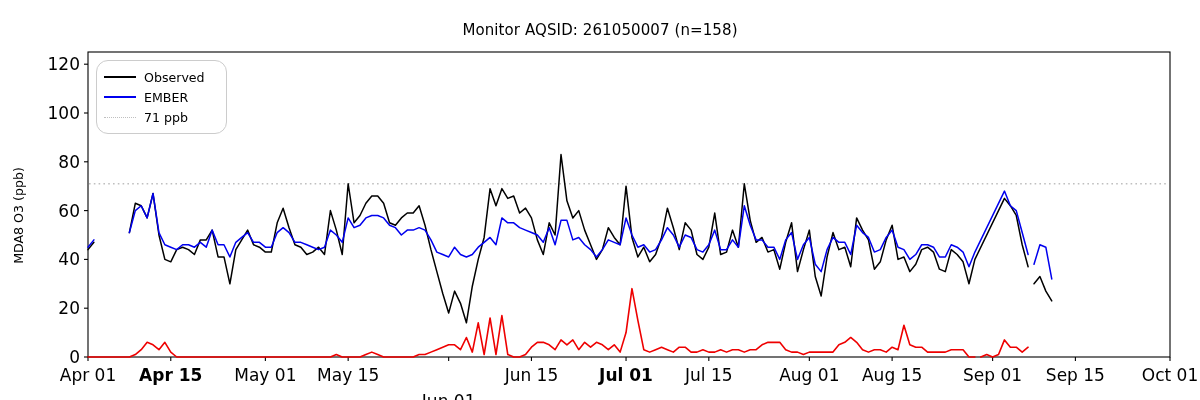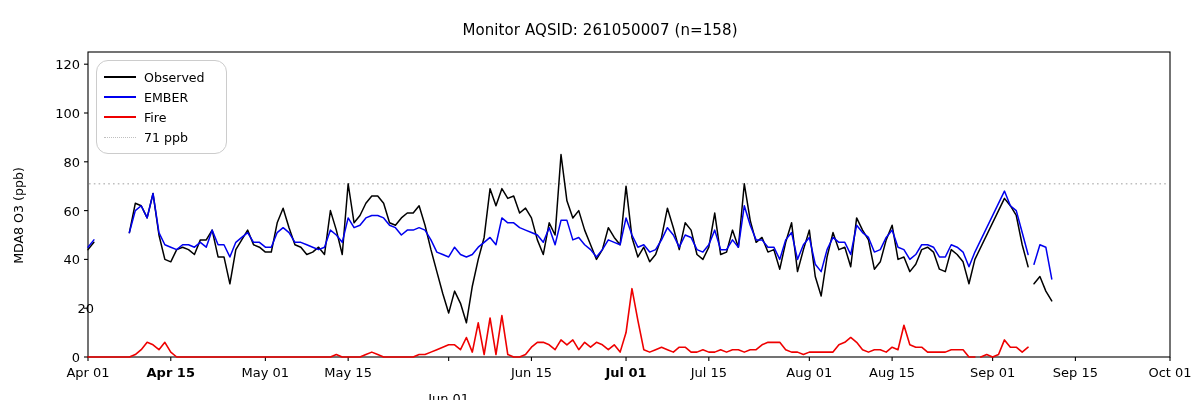--- a/index.html
+++ b/index.html
@@ -40,21 +40,21 @@
     top: 208px;
     width: 160px;
     text-align: center;
     font-size: 12.6px;
     color: #000000;
     transform: rotate(-90deg);
     transform-origin: center center;
   }
   .tick-label {
     position: absolute;
-    font-size: 13px;
+    font-size: 17px;
     color: #000000;
     white-space: nowrap;
   }
   .ytick-label {
     text-align: right;
     transform: translateY(-50%);
   }
   .xtick-label {
     transform: translateX(-50%);
   }
@@ -145,21 +145,21 @@
         </g>
         <g>
           <polyline points="88.00,357.00 93.91,357.00 99.83,357.00 105.74,357.00 111.65,357.00 117.56,357.00 123.48,357.00 129.39,357.00 135.30,354.56 141.21,349.68 147.13,342.36 153.04,344.80 158.95,349.68 164.86,342.36 170.78,352.12 176.69,357.00 182.60,357.00 188.51,357.00 194.43,357.00 200.34,357.00 206.25,357.00 212.16,357.00 218.08,357.00 223.99,357.00 229.90,357.00 235.81,357.00 241.73,357.00 247.64,357.00 253.55,357.00 259.46,357.00 265.38,357.00 271.29,357.00 277.20,357.00 283.11,357.00 289.03,357.00 294.94,357.00 300.85,357.00 306.77,357.00 312.68,357.00 318.59,357.00 324.50,357.00 330.42,357.00 336.33,354.56 342.24,357.00 348.15,357.00 354.07,357.00 359.98,357.00 365.89,354.56 371.80,352.12 377.72,354.56 383.63,357.00 389.54,357.00 395.45,357.00 401.37,357.00 407.28,357.00 413.19,357.00 419.10,354.56 425.02,354.56 430.93,352.12 436.84,349.68 442.75,347.24 448.67,344.80 454.58,344.80 460.49,349.68 466.40,337.48 472.32,352.12 478.23,322.84 484.14,354.56 490.05,317.96 495.97,354.56 501.88,315.52 507.79,354.56 513.70,357.00 519.62,357.00 525.53,354.56 531.44,347.24 537.36,342.36 543.27,342.36 549.18,344.80 555.09,349.68 561.01,339.92 566.92,344.80 572.83,339.92 578.74,349.68 584.66,342.36 590.57,347.24 596.48,342.36 602.39,344.80 608.31,349.68 614.22,344.80 620.13,352.12 626.04,332.60 631.96,288.68 637.87,320.40 643.78,349.68 649.69,352.12 655.61,349.68 661.52,347.24 667.43,349.68 673.34,352.12 679.26,347.24 685.17,347.24 691.08,352.12 696.99,352.12 702.91,349.68 708.82,352.12 714.73,352.12 720.64,349.68 726.56,352.12 732.47,349.68 738.38,349.68 744.30,352.12 750.21,349.68 756.12,349.68 762.03,344.80 767.95,342.36 773.86,342.36 779.77,342.36 785.68,349.68 791.60,352.12 797.51,352.12 803.42,354.56 809.33,352.12 815.25,352.12 821.16,352.12 827.07,352.12 832.98,352.12 838.90,344.80 844.81,342.36 850.72,337.48 856.63,342.36 862.55,349.68 868.46,352.12 874.37,349.68 880.28,349.68 886.20,352.12 892.11,347.24 898.02,349.68 903.93,325.28 909.85,344.80 915.76,347.24 921.67,347.24 927.58,352.12 933.50,352.12 939.41,352.12 945.32,352.12 951.23,349.68 957.15,349.68 963.06,349.68 968.97,357.00 974.89,357.00" fill="none" stroke="#ee0000" stroke-width="1.6" stroke-linejoin="round" stroke-linecap="round"></polyline>
           <polyline points="980.80,357.00 986.71,354.56 992.62,357.00 998.54,354.56 1004.45,339.92 1010.36,347.24 1016.27,347.24 1022.19,352.12 1028.10,347.24" fill="none" stroke="#ee0000" stroke-width="1.6" stroke-linejoin="round" stroke-linecap="round"></polyline>
         </g>
       </g>
   </svg>
 
   <div id="ytick-container">
       <div class="tick-label ytick-label" style="left: 38px; top: 357px; width: 42px;">0</div>
-      <div class="tick-label ytick-label" style="left: 52px; top: 308.2px; width: 42px;">20</div>
+      <div class="tick-label ytick-label" style="left: 38px; top: 308.2px; width: 42px;">20</div>
       <div class="tick-label ytick-label" style="left: 38px; top: 259.4px; width: 42px;">40</div>
       <div class="tick-label ytick-label" style="left: 38px; top: 210.6px; width: 42px;">60</div>
       <div class="tick-label ytick-label" style="left: 38px; top: 161.8px; width: 42px;">80</div>
       <div class="tick-label ytick-label" style="left: 38px; top: 113px; width: 42px;">100</div>
       <div class="tick-label ytick-label" style="left: 38px; top: 64.2px; width: 42px;">120</div>
     </div>
   <div id="xtick-container">
       <div class="tick-label xtick-label" style="left: 88px; top: 365px;">Apr 01</div>
       <div class="tick-label xtick-label" style="left: 170.776px; top: 365px; font-weight: bold;">Apr 15</div>
       <div class="tick-label xtick-label" style="left: 265.377px; top: 365px;">May 01</div>
@@ -182,26 +182,20 @@
         </span>
         <span class="legend-text">Observed</span>
       </div>
       <div class="legend-row">
         <span class="legend-swatch">
           <span class="ln" style="background: rgb(0, 0, 238);"></span>
         </span>
         <span class="legend-text">EMBER</span>
       </div>
       <div class="legend-row">
-        <span class="legend-swatch">
-          <span class="ln" style="background: rgb(238, 0, 0);"></span>
-        </span>
-        <span class="legend-text">Fire</span>
-      </div>
-      <div class="legend-row">
         <span class="legend-swatch dotted">
           <span class="ln" style="border-top-color: rgb(191, 191, 191);"></span>
         </span>
         <span class="legend-text">71 ppb</span>
       </div>
     </div>
 
 </div>
 
 </body></html>

